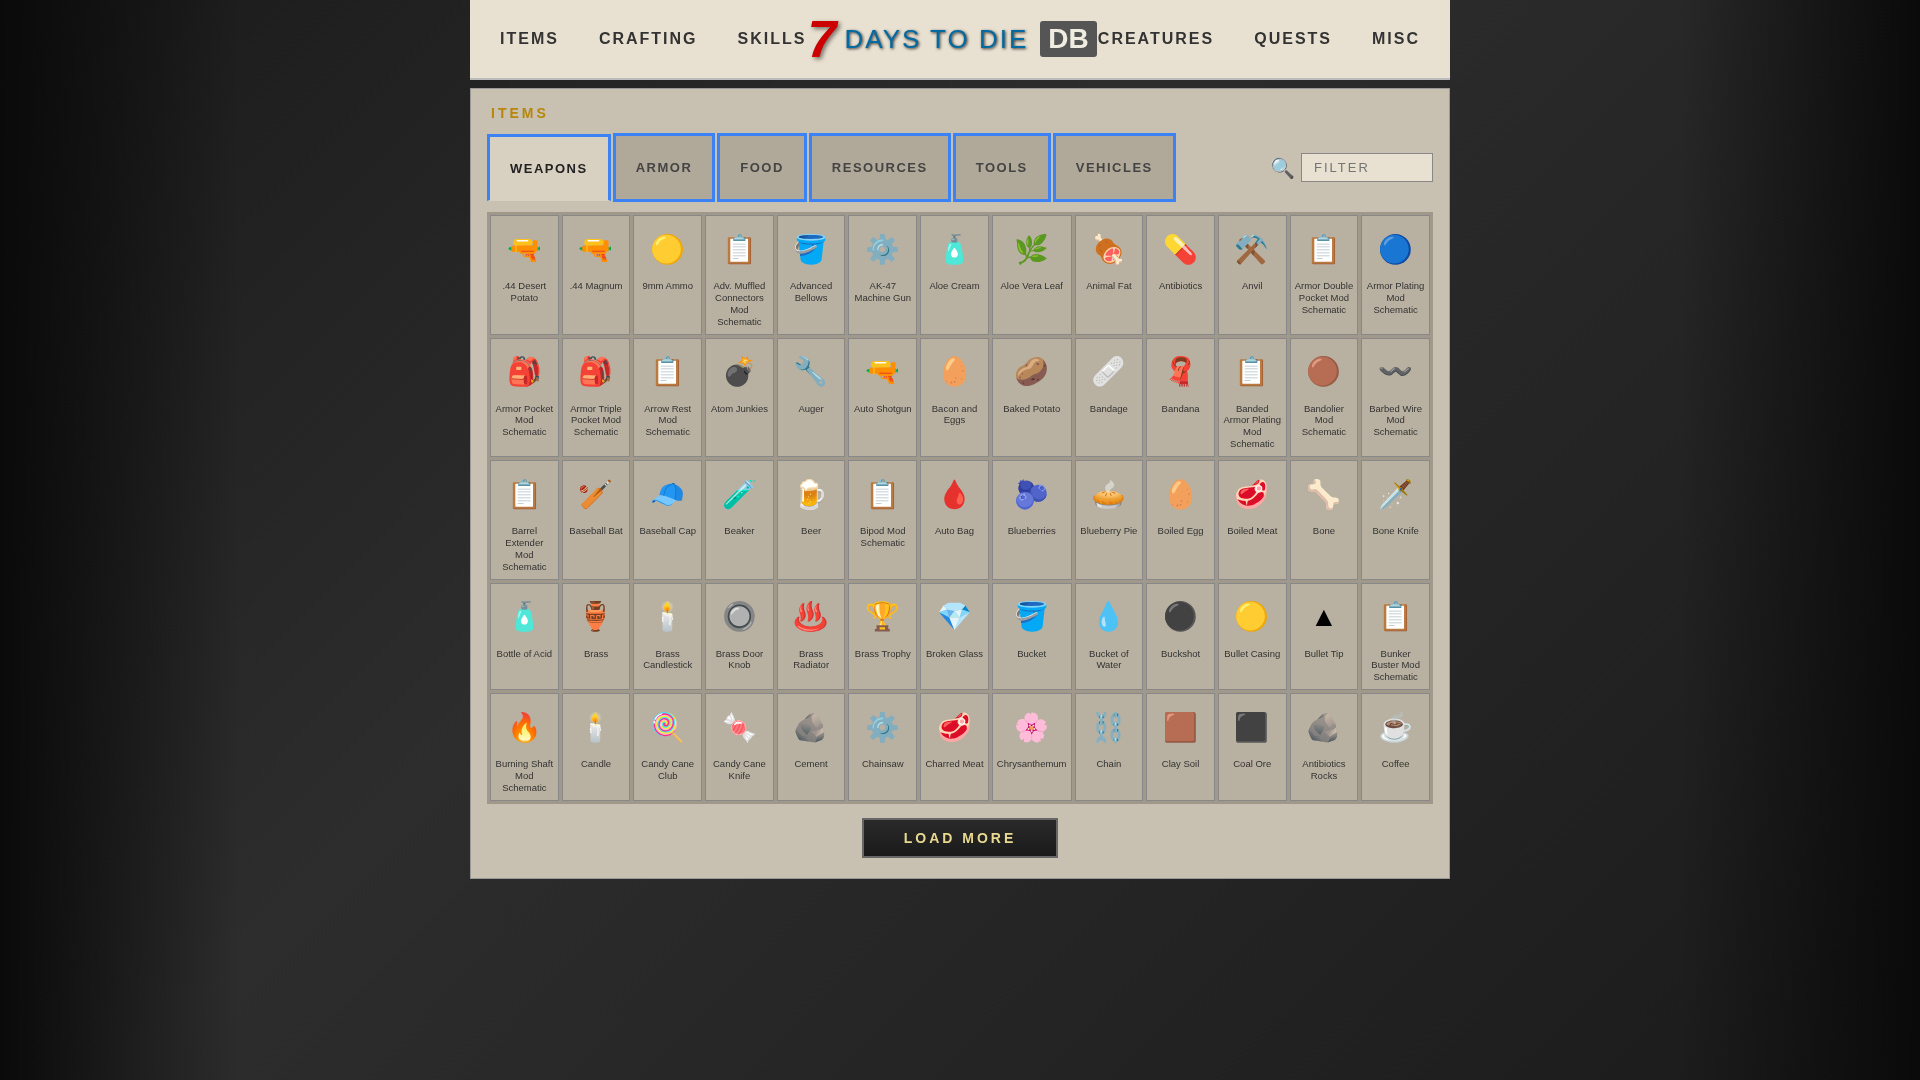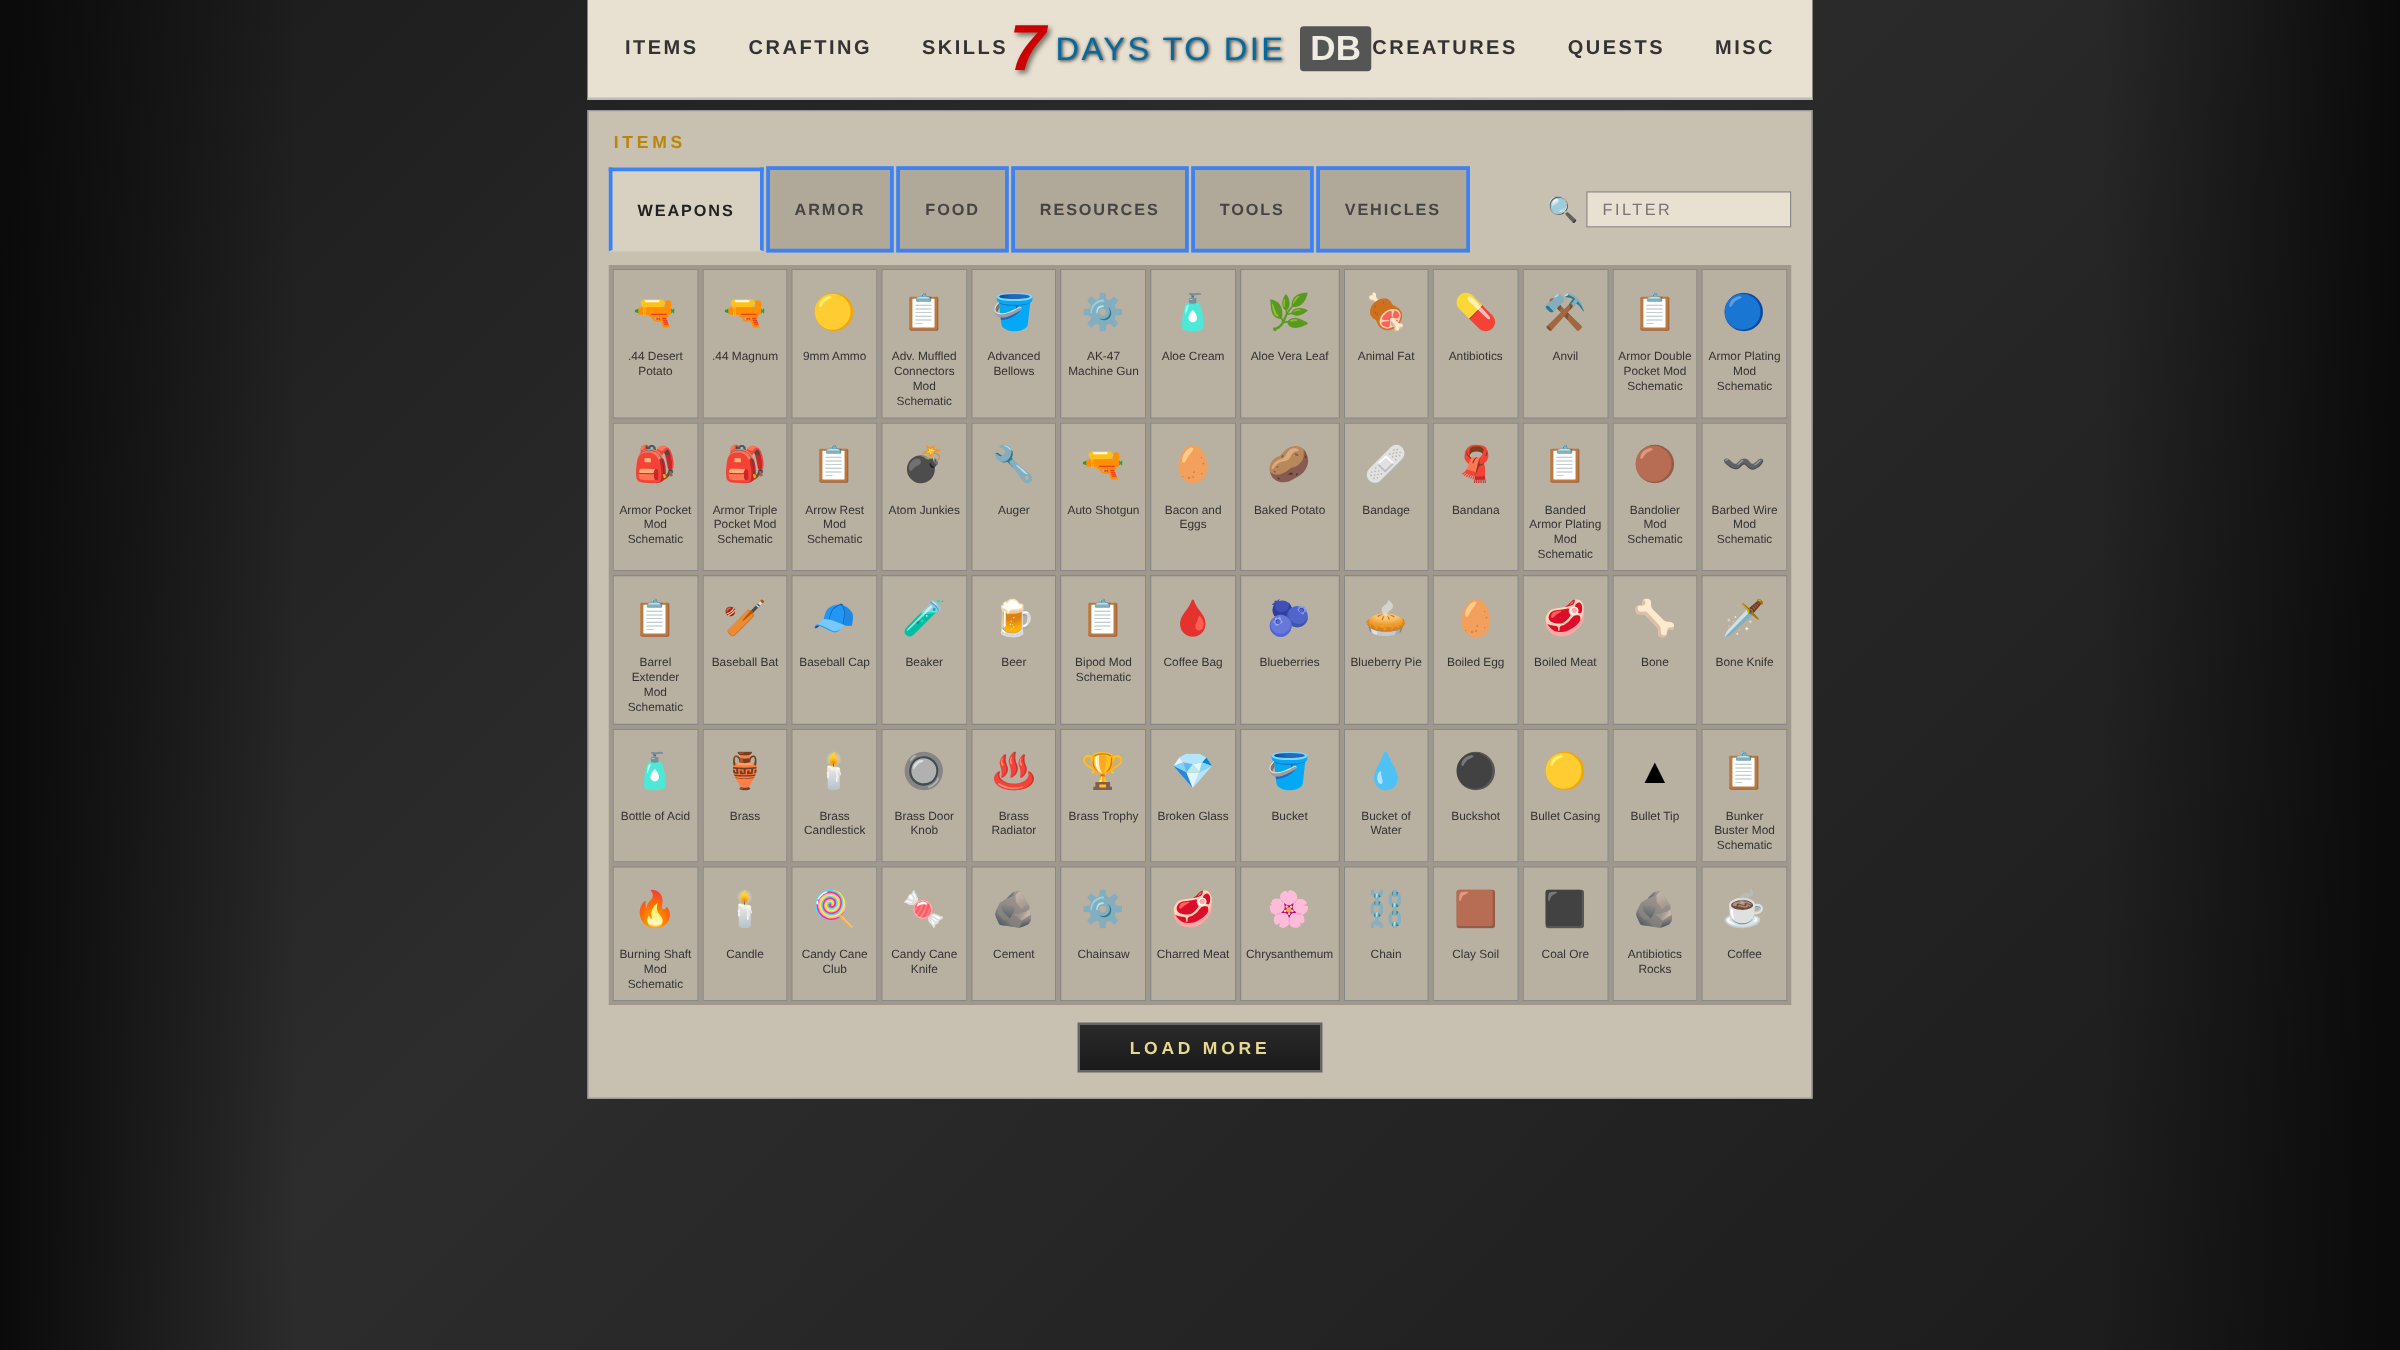--- a/index.html
+++ b/index.html
@@ -150,21 +150,21 @@
       font-size: 20px;
       color: #555;
     }
     .filter-input {
       background: #e8e0d0;
       border: 1px solid #888;
       padding: 6px 12px;
       font-size: 13px;
       letter-spacing: 2px;
       color: #666;
-      width: 164px;
+      width: 132px;
       outline: none;
     }
     
     .items-grid {
       display: grid;
       grid-template-columns: repeat(13, 1fr);
       gap: 3px;
       background: #a0988a;
       padding: 3px;
     }
@@ -380,21 +380,21 @@
         <div class="item-cell">
           <div class="item-icon">🍺</div>
           <div class="item-name">Beer</div>
         </div>
         <div class="item-cell">
           <div class="item-icon">📋</div>
           <div class="item-name">Bipod Mod Schematic</div>
         </div>
         <div class="item-cell">
           <div class="item-icon">🩸</div>
-          <div class="item-name">Coffee Bag</div>
+          <div class="item-name">Auto Bag</div>
         </div>
         <div class="item-cell">
           <div class="item-icon">🫐</div>
           <div class="item-name">Blueberries</div>
         </div>
         <div class="item-cell">
           <div class="item-icon">🥧</div>
           <div class="item-name">Blueberry Pie</div>
         </div>
         <div class="item-cell">

